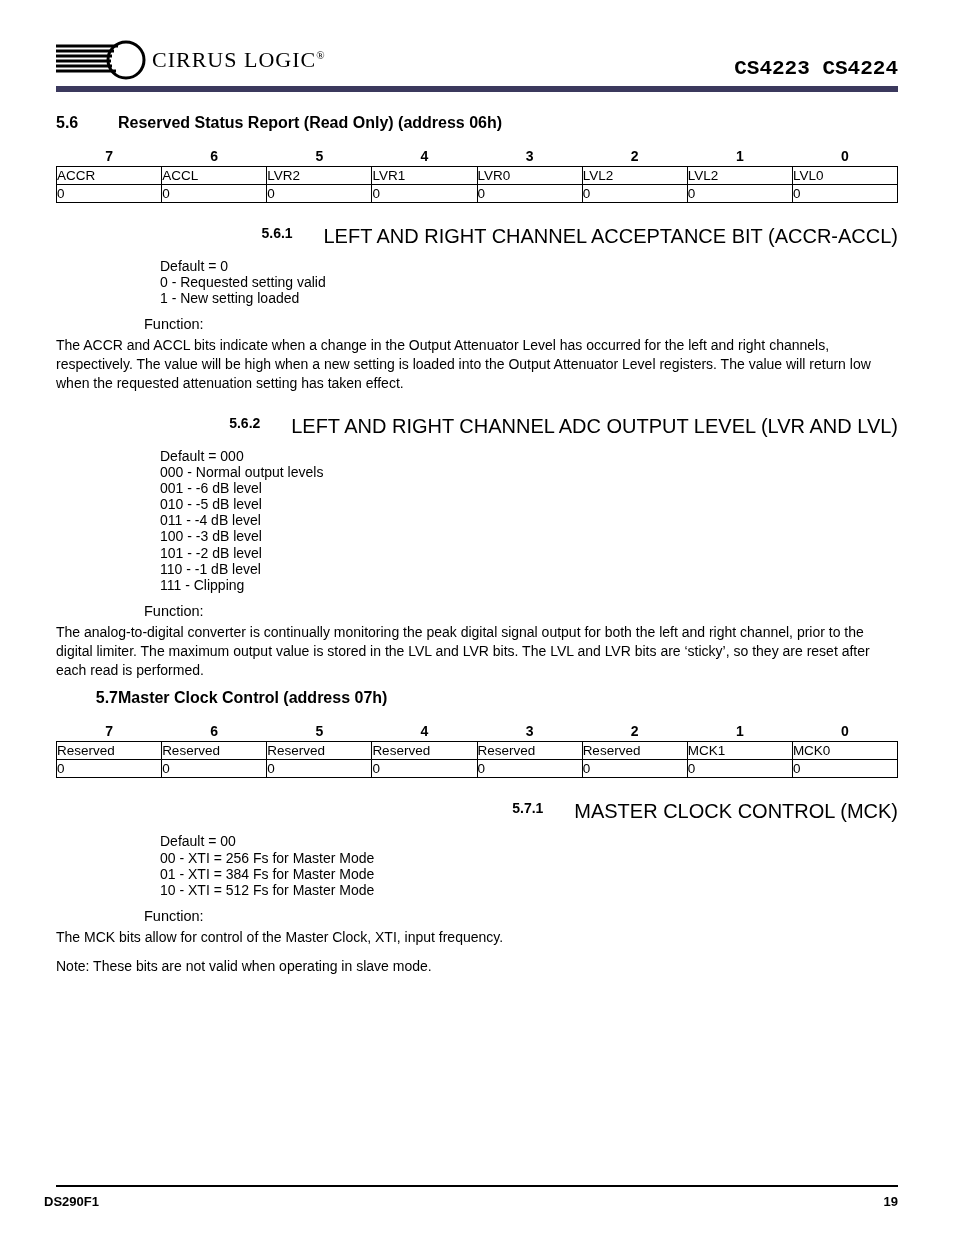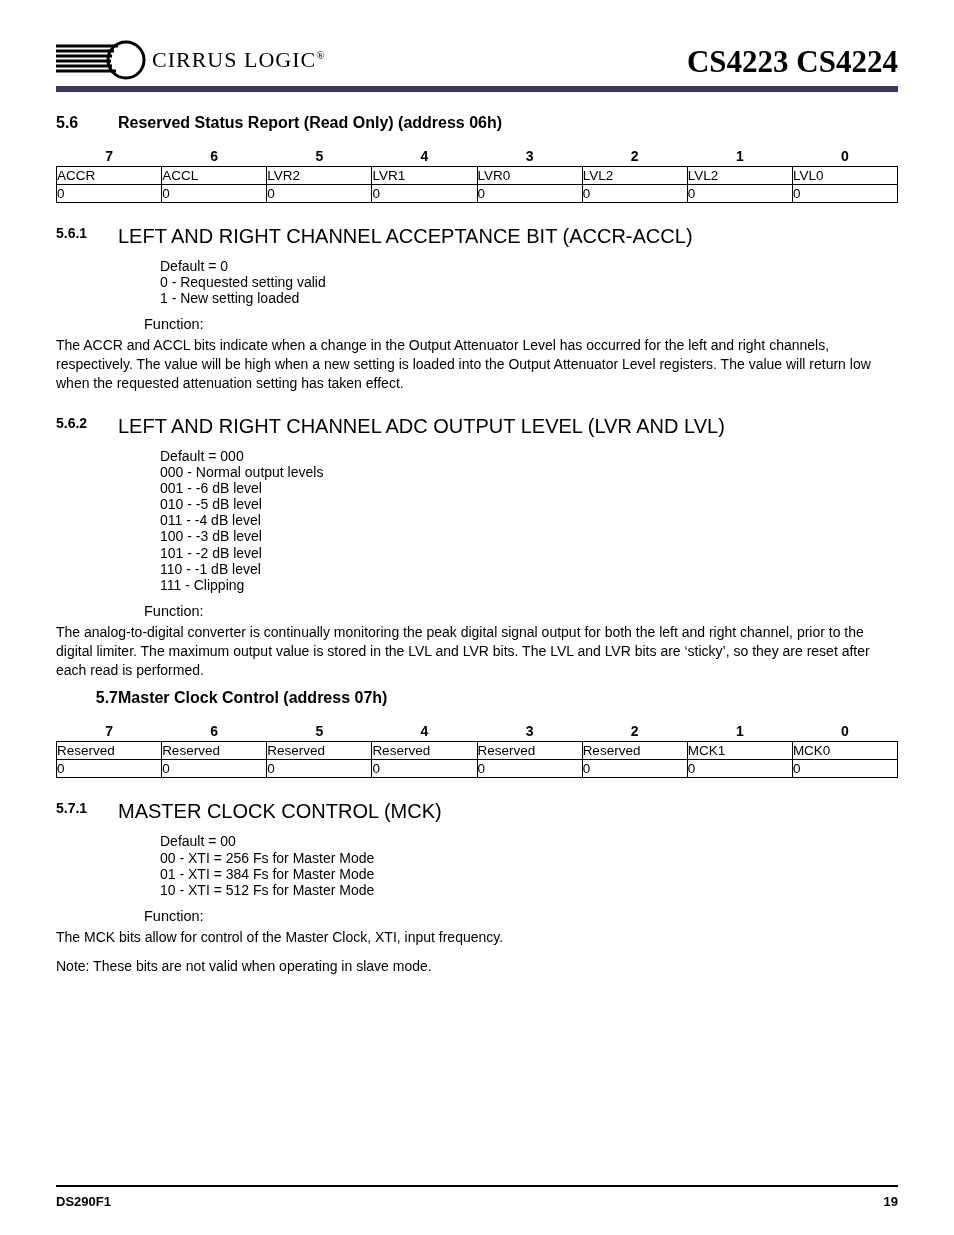--- a/index.html
+++ b/index.html
@@ -30,37 +30,37 @@
   }
   .logo-mark svg { display: block; }
   .logo-text {
     font-family: "Times New Roman", serif;
     font-size: 22px;
     letter-spacing: 1px;
     font-weight: 500;
   }
   .logo-text .reg { font-size: 11px; vertical-align: super; }
   .product-code {
-    font-family: Liberation Serif, serif;
-    font-size: 31px;
+    font-family: Liberation Mono, monospace;
+    font-size: 21px;
     font-weight: 700;
   }
   .rule-thick {
     height: 6px;
     background: #3b395d;
     margin-bottom: 22px;
   }
   .section-row { display: flex; margin-bottom: 14px; }
   .section-num {
     flex: 0 0 62px;
     font-size: 16px;
     font-weight: 700;
   }
   .section-title { font-size: 16px; font-weight: 700; }
-  .subsection-row { display: flex; margin-top: 22px; margin-bottom: 10px; }
+  .subsection-row { display: flex; margin-top: 22px; margin-bottom: 10px; justify-content: flex-end; }
   .subsection-num { flex: 0 0 62px; font-size: 14px; font-weight: 700; }
   .subsection-title { font-size: 20px; font-weight: 400; }
   .reg-table {
     width: 100%;
     border-collapse: collapse;
     table-layout: fixed;
     margin-bottom: 6px;
   }
   .reg-table th {
     font-weight: 700;
@@ -89,21 +89,21 @@
     margin-bottom: 10px;
   }
   .footer-rule {
     position: absolute;
     left: 56px; right: 56px;
     bottom: 48px;
     border-top: 2px solid #000;
   }
   .footer-row {
     position: absolute;
-    left: 56px; right: 56px;
+    left: 44px; right: 56px;
     bottom: 26px;
     display: flex;
     justify-content: space-between;
     font-size: 13px;
     font-weight: 700;
   }
 </style>
 </head>
 <body>
 

